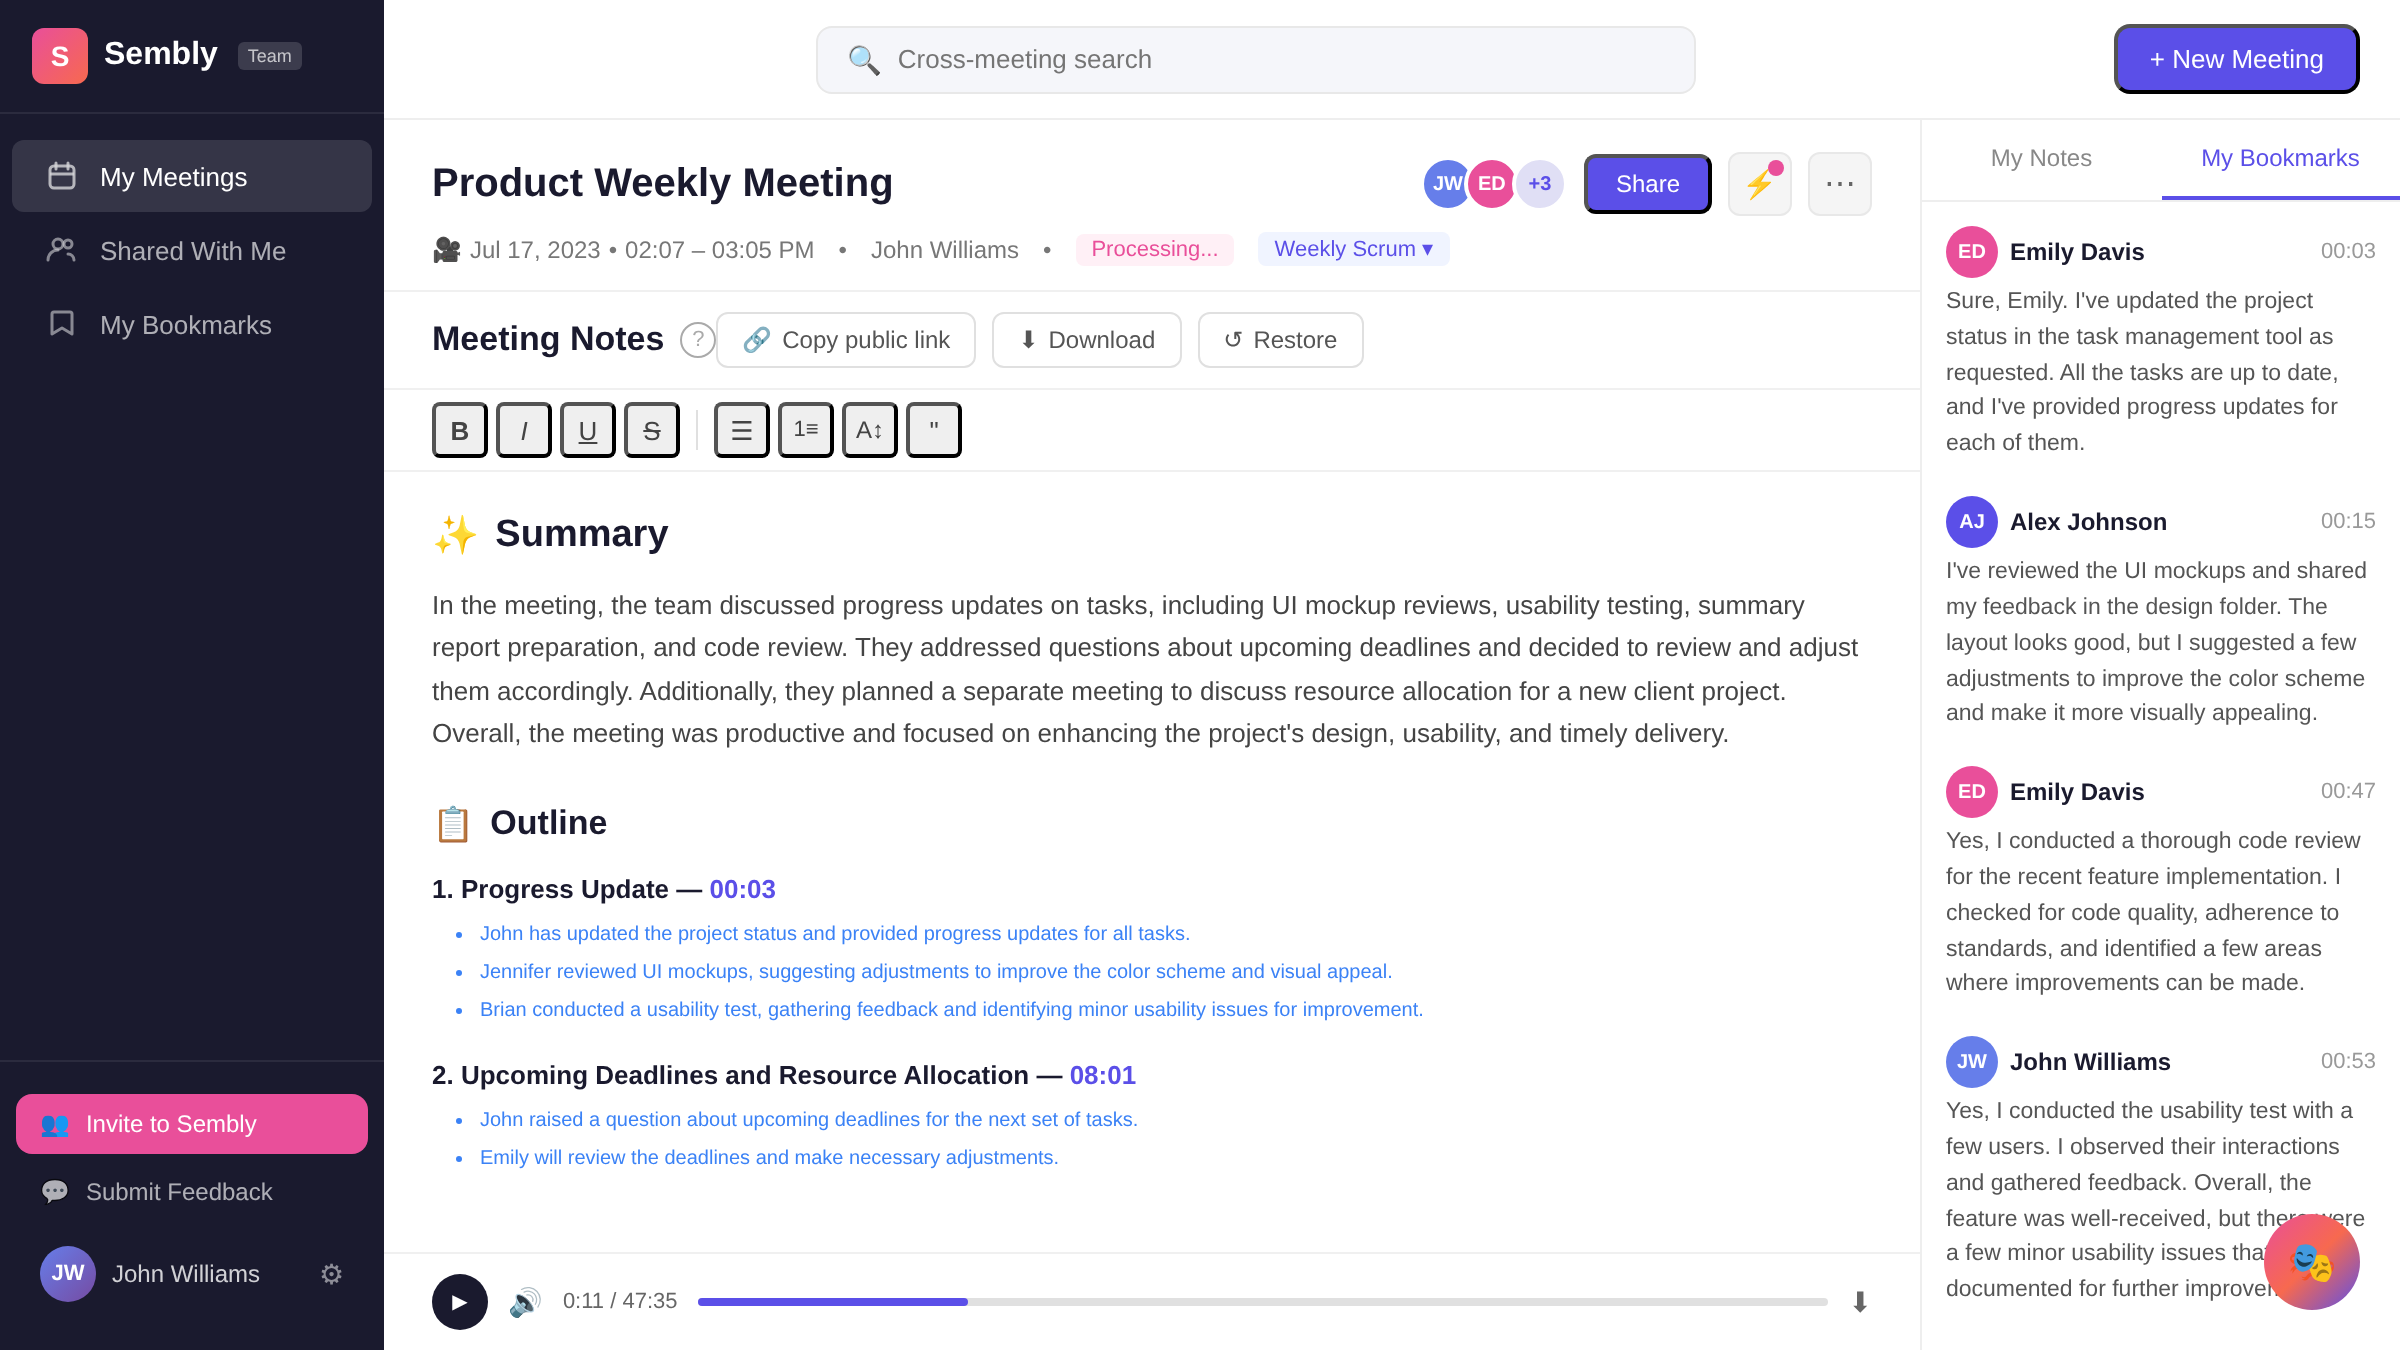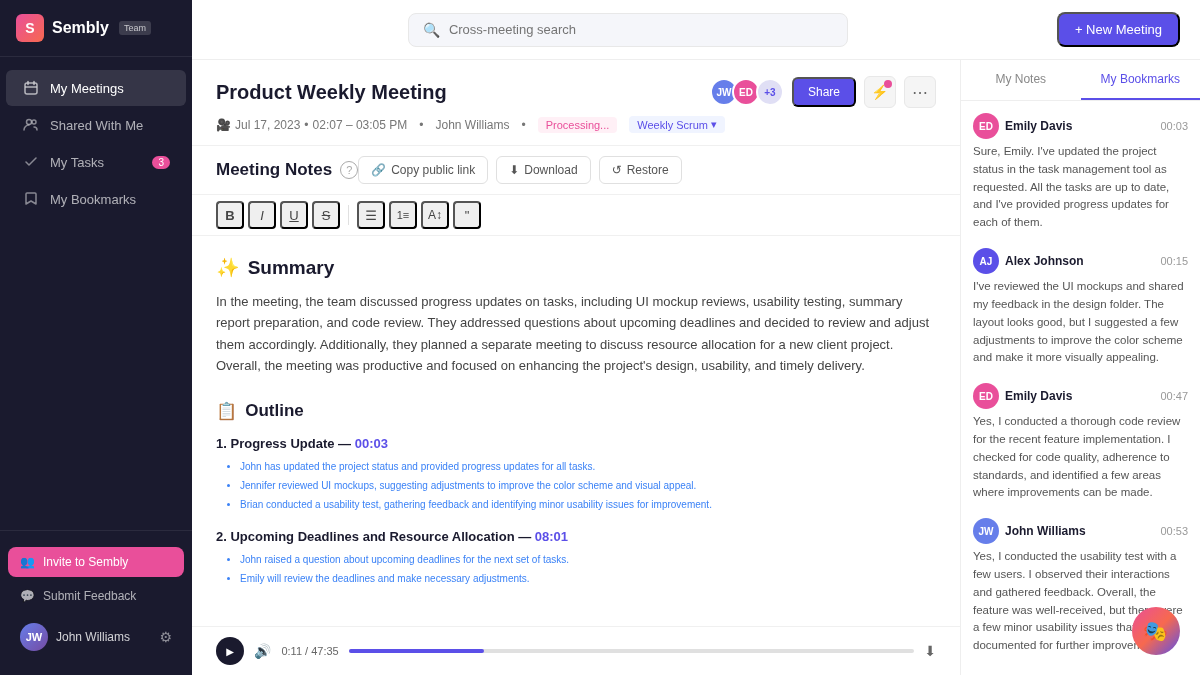--- a/index.html
+++ b/index.html
@@ -432,29 +432,20 @@
     <div class="nav-item">
       <span class="nav-icon">
         <svg width="16" height="16" viewBox="0 0 16 16" fill="none">
           <circle cx="6" cy="5" r="2.5" stroke="rgba(255,255,255,0.6)" stroke-width="1.5"></circle>
           <path d="M1 13c0-2.761 2.239-5 5-5" stroke="rgba(255,255,255,0.6)" stroke-width="1.5" stroke-linecap="round"></path>
           <circle cx="11" cy="5" r="2" stroke="rgba(255,255,255,0.6)" stroke-width="1.5"></circle>
           <path d="M11 10c1.657 0 3 1.343 3 3" stroke="rgba(255,255,255,0.6)" stroke-width="1.5" stroke-linecap="round"></path>
         </svg>
       </span>
       <span>Shared With Me</span>
-    </div>
-    <div class="nav-item">
-      <span class="nav-icon">
-        <svg width="16" height="16" viewBox="0 0 16 16" fill="none">
-          <polyline points="3,8 6,11 13,4" stroke="rgba(255,255,255,0.6)" stroke-width="1.5" stroke-linecap="round" stroke-linejoin="round"></polyline>
-        </svg>
-      </span>
-      <span>My Tasks</span>
-      <span class="badge">3</span>
     </div>
     <div class="nav-item">
       <span class="nav-icon">
         <svg width="16" height="16" viewBox="0 0 16 16" fill="none">
           <path d="M4 2h8a1 1 0 011 1v10l-5-3-5 3V3a1 1 0 011-1z" stroke="rgba(255,255,255,0.6)" stroke-width="1.5" stroke-linejoin="round"></path>
         </svg>
       </span>
       <span>My Bookmarks</span>
     </div>
   </nav>

